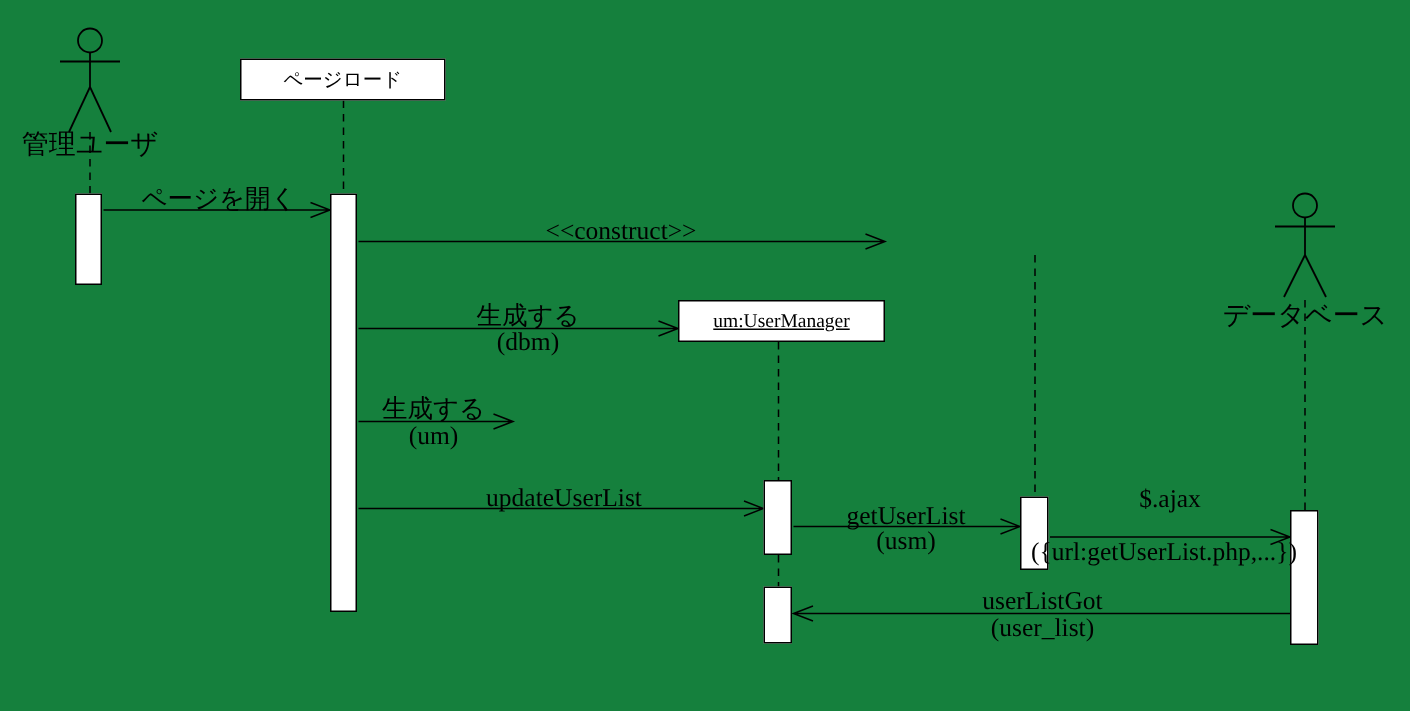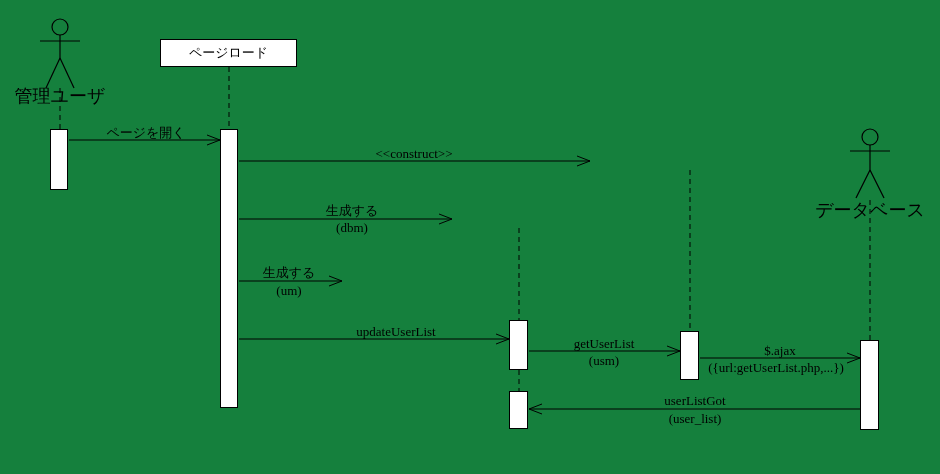--- a/index.html
+++ b/index.html
@@ -9,21 +9,21 @@
   }
   #overlay{position:absolute;left:0;top:0;}
   .objbox{
     position:absolute;box-sizing:border-box;border:1px solid #000;background:#fff;
     display:flex;align-items:center;justify-content:center;font-size:13px;white-space:nowrap;
   }
   .objbox .u{text-decoration:underline;}
   .bar{position:absolute;box-sizing:border-box;border:1px solid #000;background:#fff;}
   .lbl{
     position:absolute;transform:translateX(-50%);white-space:nowrap;
-    font-size:13px;line-height:15px;text-align:center;
+    font-size:17px;line-height:15px;text-align:center;
   }
   .actor-lbl{font-size:18px;}
 </style>
 </head>
 <body>
 
 <div id="canvas">
 
   <svg id="overlay" width="940" height="474" viewBox="0 0 940 474">
 
@@ -60,20 +60,23 @@
       <path d="M239 339 H509 M496 334 L509 339 L496 344"></path>
       <path d="M529 351 H680 M667 346 L680 351 L667 356"></path>
       <path d="M700 358 H860 M847 353 L860 358 L847 363"></path>
       <path d="M860 409 H529 M542 404 L529 409 L542 414"></path>
     </g>
   </svg>
 
   <div class="objbox" style="left:160px;top:39px;width:137px;height:28px;">
     <span>ページロード</span>
   </div>
+  <div class="objbox" style="left:452px;top:200px;width:138px;height:28px;">
+    <span class="u">um:UserManager</span>
+  </div>
 
   <div class="bar" style="left:50px;top:129px;width:18px;height:61px;"></div>
   <div class="bar" style="left:220px;top:129px;width:18px;height:279px;"></div>
   <div class="bar" style="left:509px;top:320px;width:19px;height:50px;"></div>
   <div class="bar" style="left:509px;top:391px;width:19px;height:38px;"></div>
   <div class="bar" style="left:680px;top:331px;width:19px;height:49px;"></div>
   <div class="bar" style="left:860px;top:340px;width:19px;height:90px;"></div>
 
   <div class="lbl actor-lbl" style="left:60px;top:89px;">管理ユーザ</div>
   <div class="lbl actor-lbl" style="left:870px;top:203px;">データベース</div>
@@ -81,24 +84,24 @@
   <div class="lbl" style="left:146px;top:125px;">ページを開く</div>
 
   <div class="lbl" style="left:414px;top:146px;">&lt;&lt;construct&gt;&gt;</div>
 
   <div class="lbl" style="left:352px;top:203px;">生成する</div>
   <div class="lbl" style="left:352px;top:220px;">(dbm)</div>
 
   <div class="lbl" style="left:289px;top:265px;">生成する</div>
   <div class="lbl" style="left:289px;top:283px;">(um)</div>
 
-  <div class="lbl" style="left:376px;top:324px;margin-left:20px;">updateUserList</div>
+  <div class="lbl" style="left:376px;top:324px;">updateUserList</div>
 
   <div class="lbl" style="left:604px;top:336px;">getUserList</div>
   <div class="lbl" style="left:604px;top:353px;">(usm)</div>
 
-  <div class="lbl" style="left:780px;top:343px;">$.ajax</div>
+  <div class="lbl" style="left:780px;top:325px;">$.ajax</div>
   <div class="lbl" style="left:776px;top:360px;">({url:getUserList.php,...})</div>
 
   <div class="lbl" style="left:695px;top:393px;">userListGot</div>
   <div class="lbl" style="left:695px;top:411px;">(user_list)</div>
 
 </div>
 
 </body></html>

